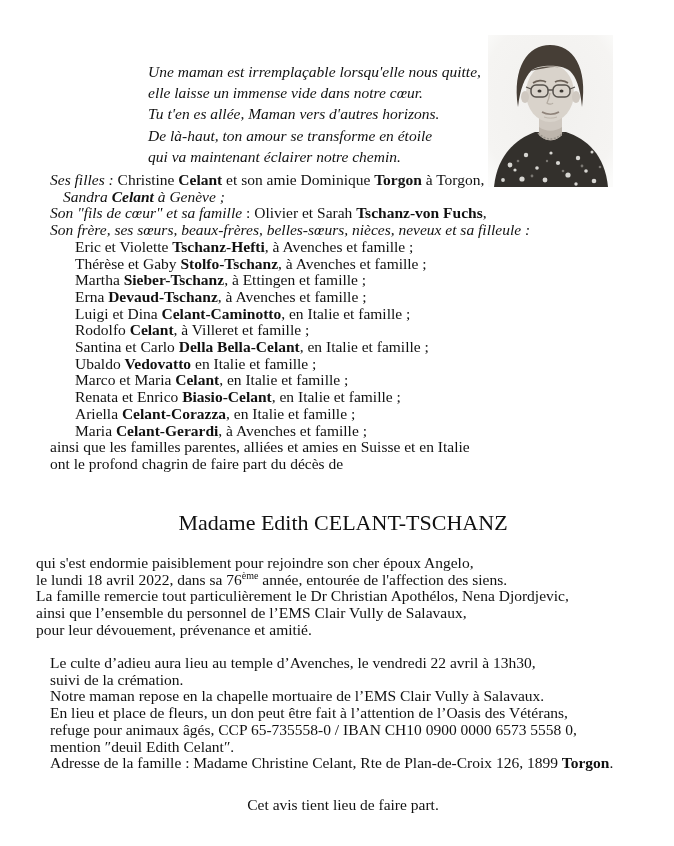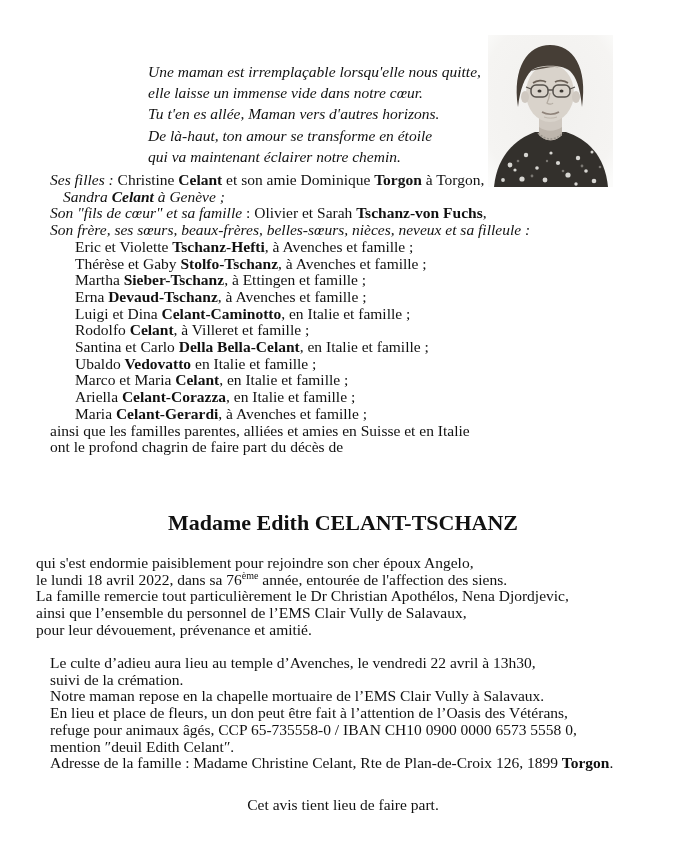--- a/index.html
+++ b/index.html
@@ -19,21 +19,21 @@
     position:absolute;left:488px;top:35px;width:125px;height:152px;
   }
   .family-block{
     position:absolute;left:50px;top:172px;
     font-size:15.5px;line-height:16.7px;width:620px;
   }
   .ind1{padding-left:13px;font-style:italic;}
   .ind2{padding-left:25px;}
   .title{
     position:absolute;left:12px;top:509px;width:662px;
-    text-align:center;font-weight:bold;font-size:22px;line-height:28px;
+    text-align:center;font-weight:normal;font-size:22px;line-height:28px;
     white-space:nowrap;
   }
   .death-block{
     position:absolute;left:36px;top:555px;
     font-size:15.5px;line-height:16.7px;width:620px;
   }
   .ceremony-block{
     position:absolute;left:50px;top:655px;
     font-size:15.5px;line-height:16.7px;width:620px;
   }
@@ -132,20 +132,21 @@
       <div class="line"><span class="i">Son frère, ses sœurs, beaux-frères, belles-sœurs, nièces, neveux et sa filleule :</span></div>
       <div class="line ind2"><span>Eric et Violette </span><span class="b">Tschanz-Hefti</span><span>, à Avenches et famille ;</span></div>
       <div class="line ind2"><span>Thérèse et Gaby </span><span class="b">Stolfo-Tschanz</span><span>, à Avenches et famille ;</span></div>
       <div class="line ind2"><span>Martha </span><span class="b">Sieber-Tschanz</span><span>, à Ettingen et famille ;</span></div>
       <div class="line ind2"><span>Erna </span><span class="b">Devaud-Tschanz</span><span>, à Avenches et famille ;</span></div>
       <div class="line ind2"><span>Luigi et Dina </span><span class="b">Celant-Caminotto</span><span>, en Italie et famille ;</span></div>
       <div class="line ind2"><span>Rodolfo </span><span class="b">Celant</span><span>, à Villeret et famille ;</span></div>
       <div class="line ind2"><span>Santina et Carlo </span><span class="b">Della Bella-Celant</span><span>, en Italie et famille ;</span></div>
       <div class="line ind2"><span>Ubaldo </span><span class="b">Vedovatto</span><span> en Italie et famille ;</span></div>
       <div class="line ind2"><span>Marco et Maria </span><span class="b">Celant</span><span>, en Italie et famille ;</span></div>
+      <div class="line ind2"><span>Renata et Enrico </span><span class="b">Biasio-Celant</span><span>, en Italie et famille ;</span></div>
       <div class="line ind2"><span>Ariella </span><span class="b">Celant-Corazza</span><span>, en Italie et famille ;</span></div>
       <div class="line ind2"><span>Maria </span><span class="b">Celant-Gerardi</span><span>, à Avenches et famille ;</span></div>
       <div class="line"><span>ainsi que les familles parentes, alliées et amies en Suisse et en Italie</span></div>
       <div class="line"><span>ont le profond chagrin de faire part du décès de</span></div>
     </div>
 
   <div class="title">Madame Edith CELANT-TSCHANZ</div>
 
   <div class="death-block">
       <div class="line"><span>qui s'est endormie paisiblement pour rejoindre son cher époux Angelo,</span></div>

